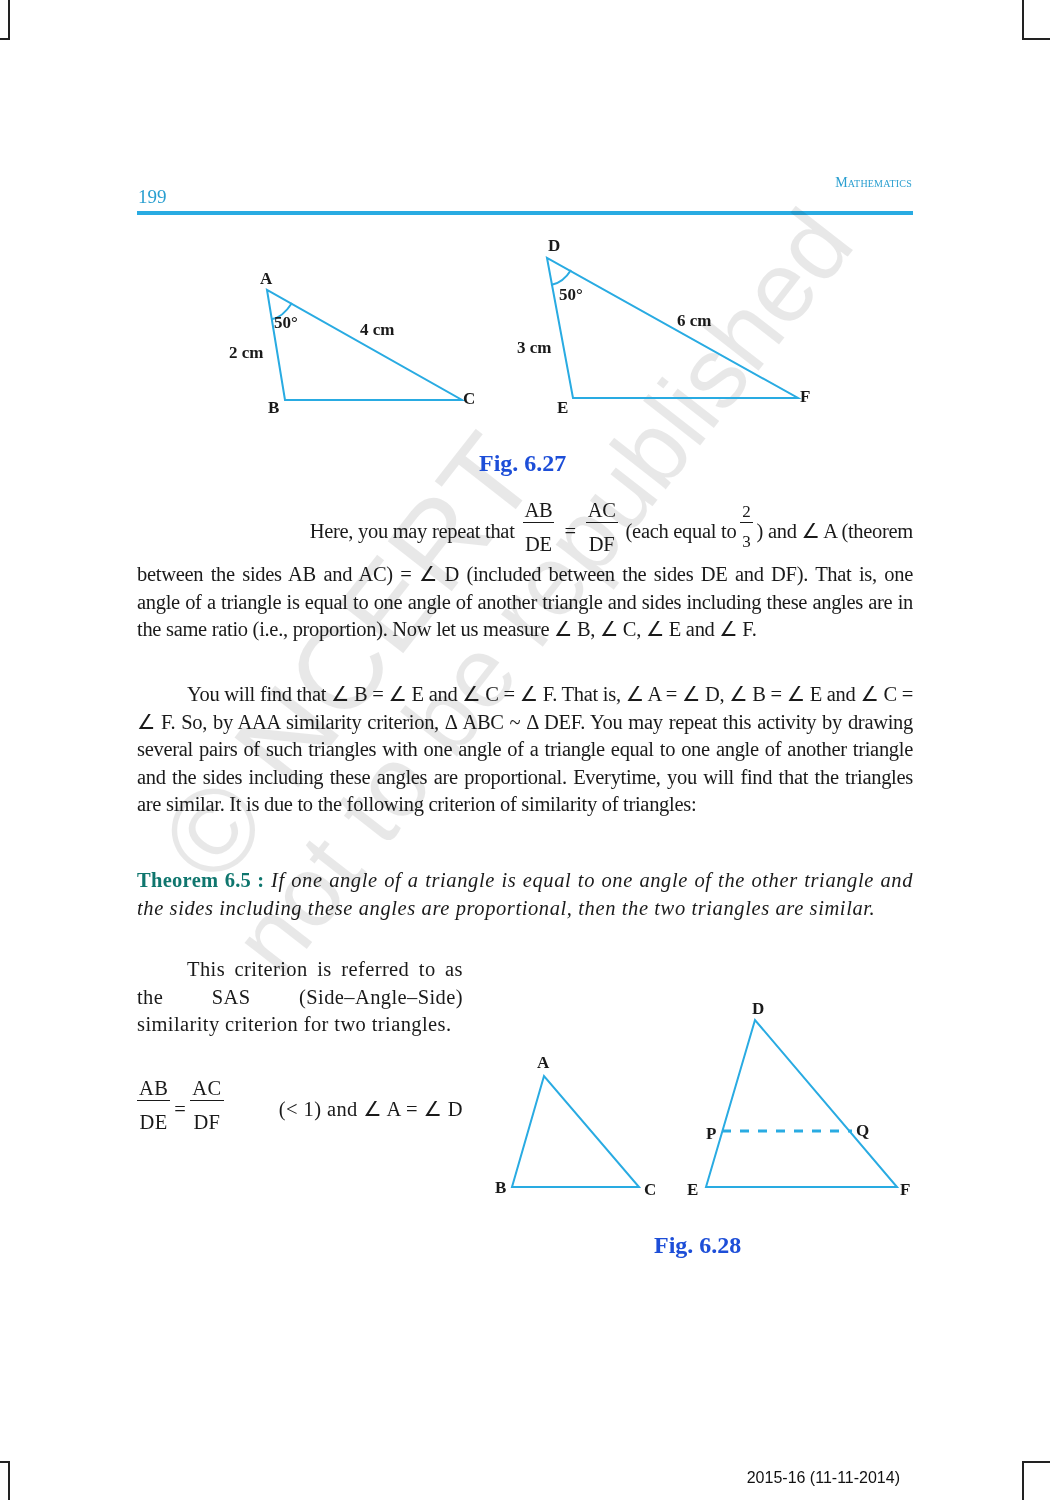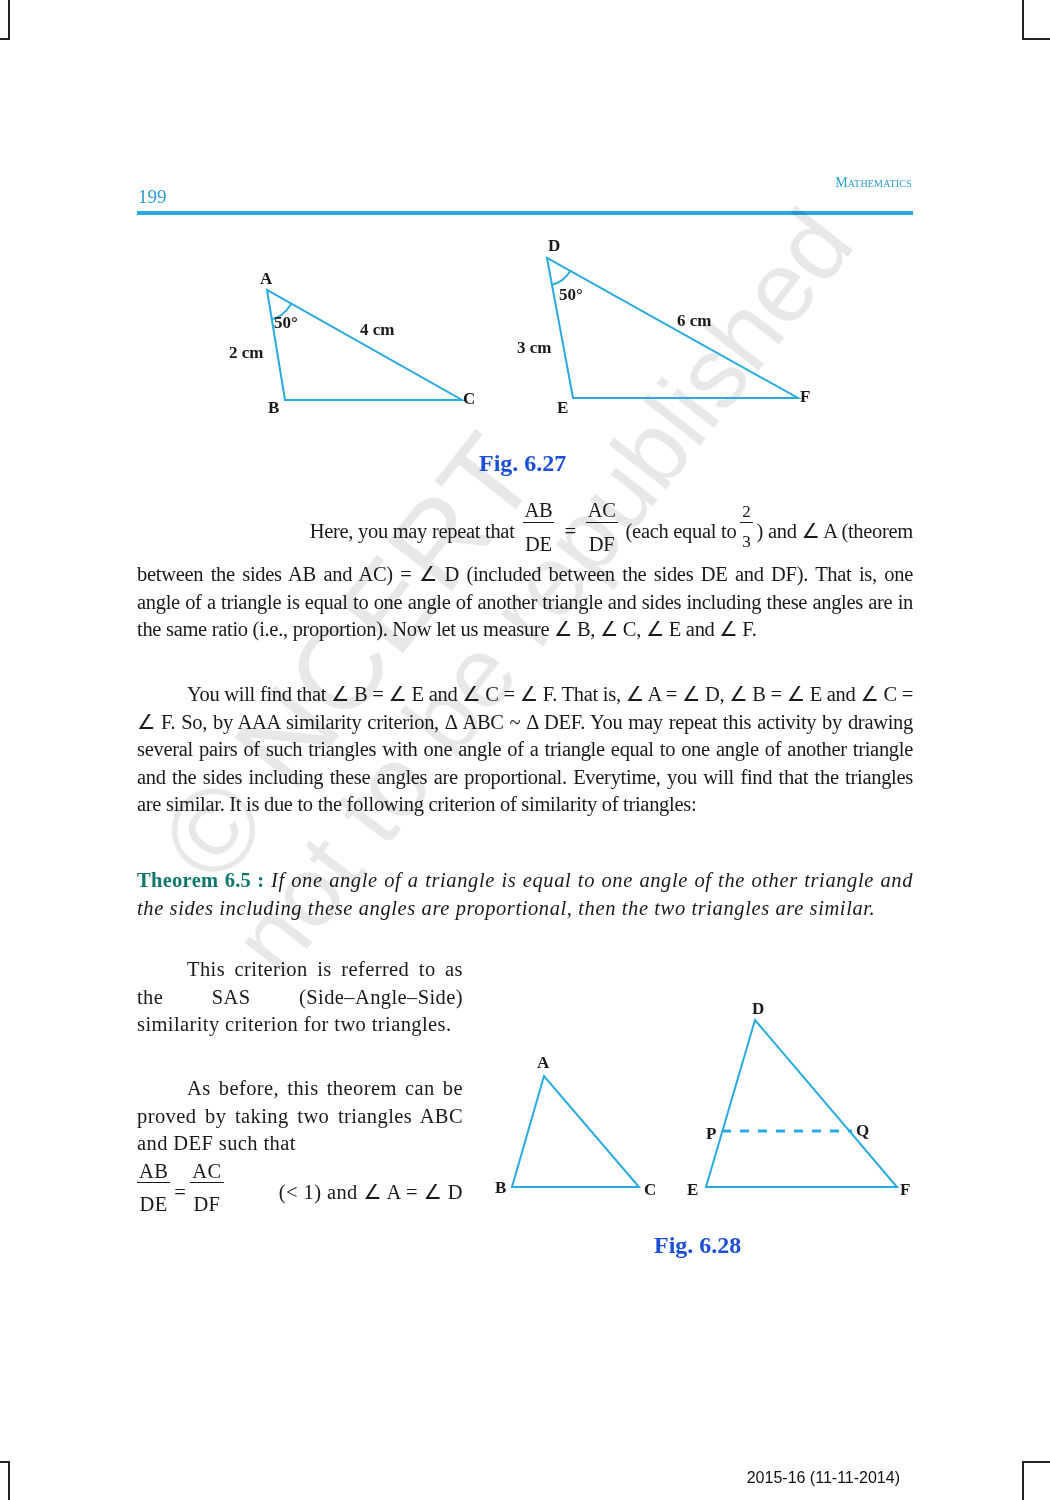--- a/index.html
+++ b/index.html
@@ -88,21 +88,20 @@
 <div class="abs para" style="left:137px;top:681px;width:776px;text-indent:50px;">You will find that ∠ B = ∠ E and ∠ C = ∠ F. That is, ∠ A = ∠ D, ∠ B = ∠ E and ∠ C = ∠ F. So, by AAA similarity criterion, Δ ABC ~ Δ DEF. You may repeat this activity by drawing several pairs of such triangles with one angle of a triangle equal to one angle of another triangle and the sides including these angles are proportional. Everytime, you will find that the triangles are similar. It is due to the following criterion of similarity of triangles:</div>
 
 <div class="abs theorem" style="left:137px;top:867px;width:776px;">
   <span class="label">Theorem 6.5 :</span>
   <span class="body">If one angle of a triangle is equal to one angle of the other triangle and the sides including these angles are proportional, then the two triangles are similar.</span>
 </div>
 
 <div class="abs narrow" style="left:137px;top:956px;width:326px;text-indent:50px;">This criterion is referred to as the SAS (Side–Angle–Side) similarity criterion for two triangles.</div>
 
 <div class="abs narrow" style="left:137px;top:1075px;width:326px;">
-  <div style="text-indent:50px;">As before, this theorem can be proved by taking two triangles ABC and DEF such that</div>
   <div style="display:flex;align-items:center;justify-content:space-between;height:58px;margin-top:6px;">
     <span style="display:flex;align-items:center;">
       <span class="frac" style="margin-left:0;">
         <span class="num">AB</span>
         <span class="den">DE</span>
       </span>
       <span>=</span>
       <span class="frac">
         <span class="num">AC</span>
         <span class="den">DF</span>

